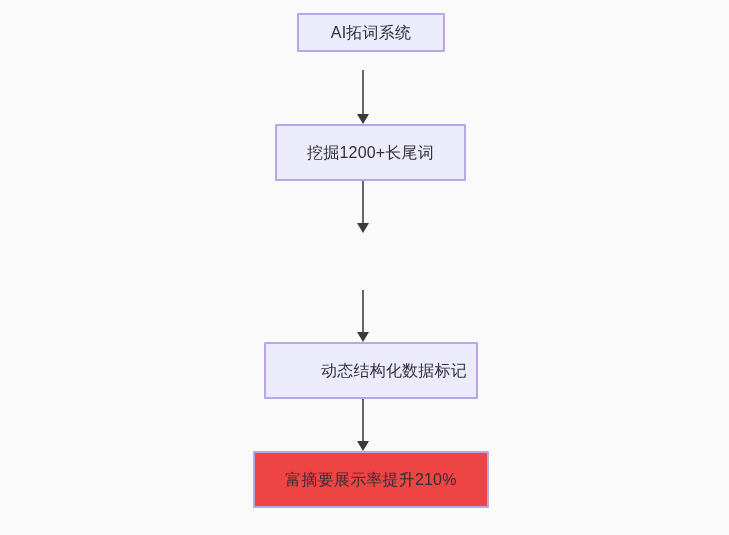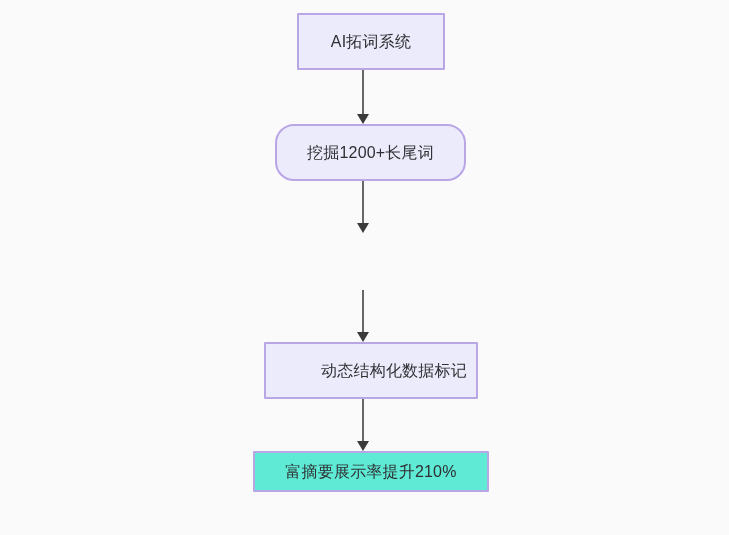--- a/index.html
+++ b/index.html
@@ -67,25 +67,25 @@
         <line x1="10" y1="0" x2="10" y2="43" stroke="#666666" stroke-width="2"></line>
         <polygon points="4,42 16,42 10,52" fill="#3a3a3a"></polygon>
       </svg>
     </div>
     <div class="edge" style="left: 353px; top: 399px; height: 52px;">
       <svg width="20" height="52" viewBox="0 0 20 52">
         <line x1="10" y1="0" x2="10" y2="43" stroke="#666666" stroke-width="2"></line>
         <polygon points="4,42 16,42 10,52" fill="#3a3a3a"></polygon>
       </svg>
     </div>
-    <div class="node" style="left: 297px; top: 13px; width: 148px; height: 57px; background: rgb(236, 235, 251); border-color: rgb(185, 166, 230); color: rgb(47, 47, 51);">
+    <div class="node" style="left: 297px; top: 13px; width: 148px; height: 39px; background: rgb(236, 235, 251); border-color: rgb(185, 166, 230); color: rgb(47, 47, 51);">
       <span class="node-label">AI拓词系统</span>
     </div>
-    <div class="node" style="left: 275px; top: 124px; width: 191px; height: 57px; background: rgb(236, 235, 251); border-color: rgb(185, 166, 230); color: rgb(47, 47, 51); border-radius: 19px;">
+    <div class="node" style="left: 275px; top: 124px; width: 191px; height: 57px; background: rgb(236, 235, 251); border-color: rgb(185, 166, 230); color: rgb(47, 47, 51);">
       <span class="node-label">挖掘1200+长尾词</span>
     </div>
     <div class="node" style="left: 264px; top: 342px; width: 214px; height: 57px; background: rgb(236, 235, 251); border-color: rgb(185, 166, 230); color: rgb(47, 47, 51); padding-left: 46px;">
       <span class="node-label">动态结构化数据标记</span>
     </div>
-    <div class="node" style="left: 253px; top: 451px; width: 236px; height: 41px; background: #5eead4; border-color: rgb(185, 166, 230); color: rgb(47, 47, 51);">
+    <div class="node" style="left: 253px; top: 451px; width: 236px; height: 57px; background: #ef4444; border-color: rgb(185, 166, 230); color: rgb(47, 47, 51);">
       <span class="node-label">富摘要展示率提升210%</span>
     </div>
   </div>
 
 </body></html>

